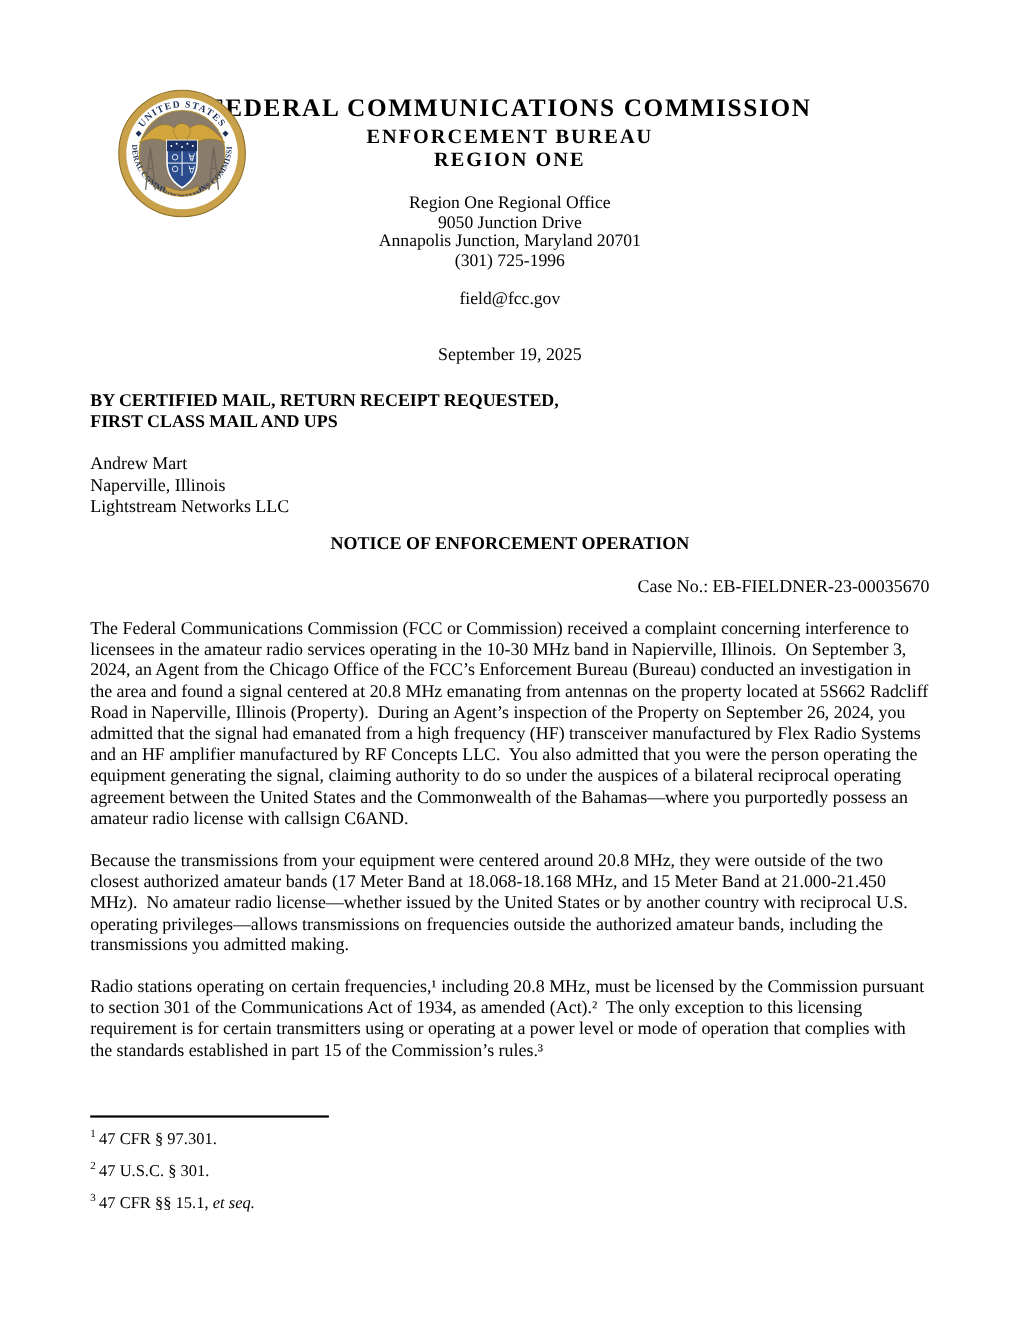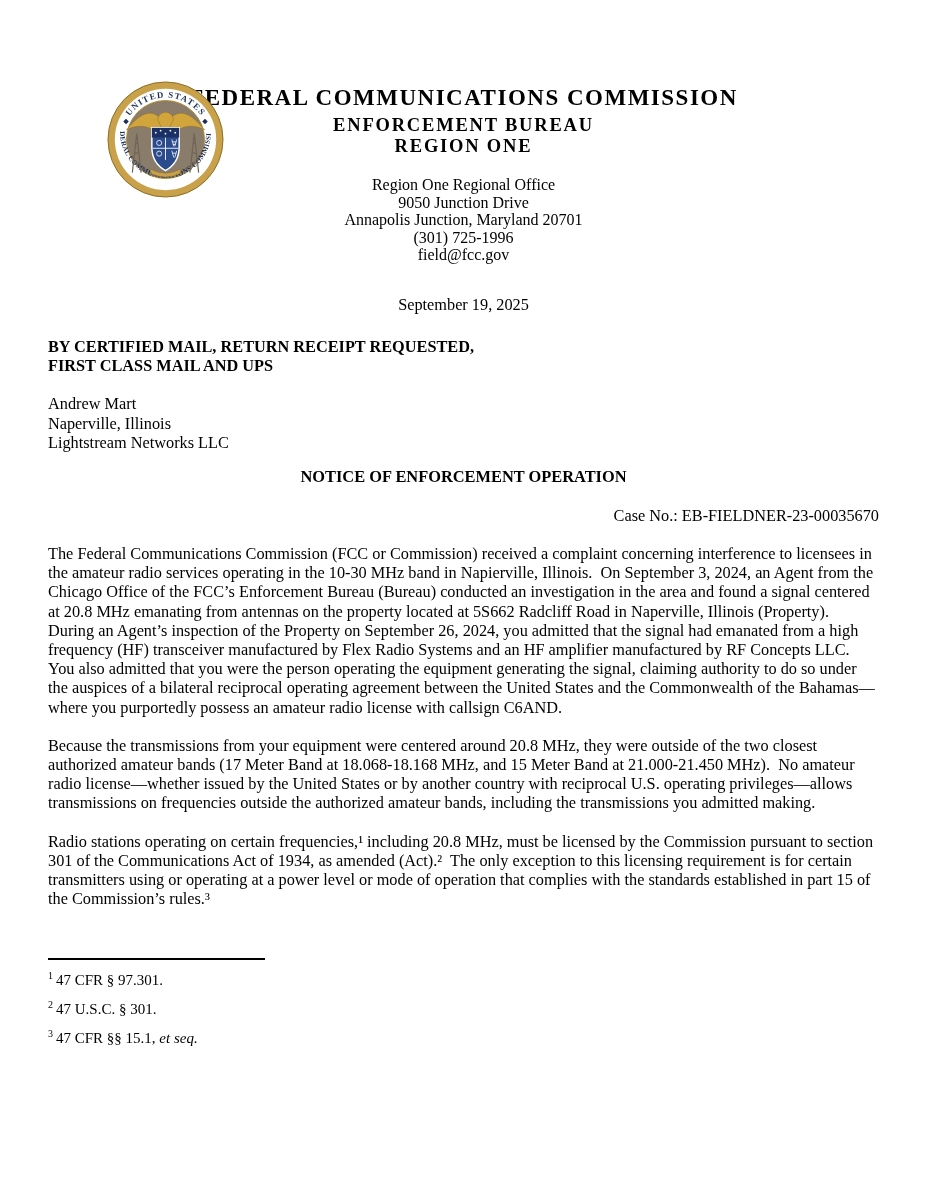--- a/index.html
+++ b/index.html
@@ -15,24 +15,24 @@
   .seal { position:absolute; left:107px; top:81px; width:117px; height:117px; }
   .ring-top { font-size:9px; font-weight:bold; letter-spacing:1.2px; fill:#1c2f55; font-family:"Liberation Serif",serif; }
   .ring-bot { font-size:7.3px; font-weight:bold; letter-spacing:0.3px; fill:#1c2f55; font-family:"Liberation Serif",serif; }
 
   .hdr { text-align:center; padding-top:84px; }
   .agency { font-size:23px; font-weight:700; letter-spacing:1.5px; line-height:27px; }
   .bureau { font-size:18.5px; font-weight:700; letter-spacing:1.8px; line-height:20px; margin-top:4px; }
   .region { font-size:18.5px; font-weight:700; letter-spacing:1.8px; line-height:20px; margin-top:1px; }
 
   .office { text-align:center; margin-top:20px; font-size:16px; line-height:17.5px; }
-  .email  { text-align:center; font-size:16px; line-height:18px; }
+  .email  { text-align:center; margin-top:17px; font-size:16px; line-height:18px; }
   .date   { text-align:center; margin-top:31px; font-size:16.3px; line-height:19px; }
 
-  .content { margin:0 48px; }
+  .content { margin:0 82px; }
   .delivery  { margin-top:23px; font-weight:700; font-size:16.3px; line-height:19.2px; }
   .recipient { margin-top:19px; font-size:16.3px; line-height:19.2px; }
   .notice-title { margin-top:15px; text-align:center; font-weight:700; font-size:16.4px; line-height:19px; }
   .case-line { margin-top:20px; text-align:right; font-size:16.3px; line-height:19px; }
   .para { margin:19px 0 0 0; font-size:16.3px; line-height:19.2px; white-space:pre-wrap; }
 
   .fnsep { margin-top:50px; width:217px; border-top:2px solid #000; height:0; }
   .footnote { margin-top:12px; font-size:15px; line-height:17px; }
   .footnote sup { font-size:10px; line-height:0; }
   .footnote .fn-text { margin-left:3px; }

